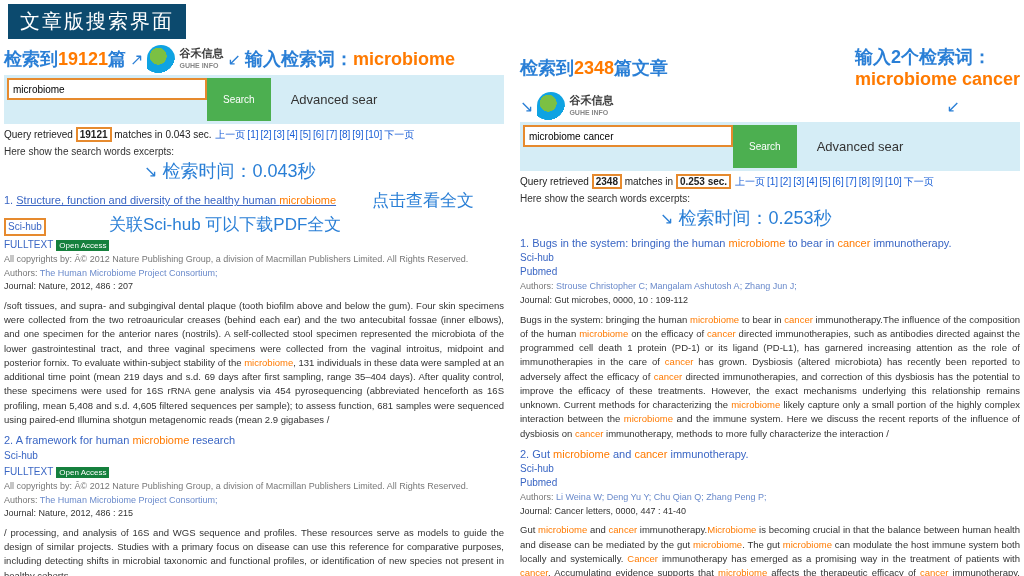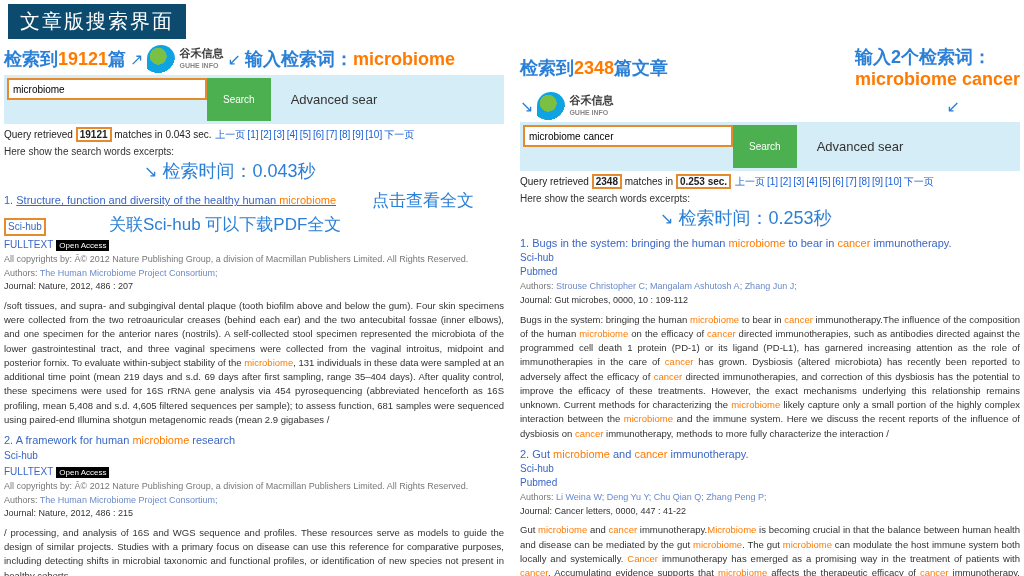--- a/index.html
+++ b/index.html
@@ -22,21 +22,21 @@
   .stat-line{font-size:10px;color:#222;margin:4px 0}
   .stat-line .box{border:2px solid #e68a2e;padding:0 2px;font-weight:bold}
   .pag a{color:#1a5fd6;text-decoration:none;margin:0 1px;font-size:10px}
   .excerpt-head{font-size:10px;font-weight:normal;margin:2px 0}
   .timeline-anno{color:#2a7fd6;font-size:18px;margin-left:140px}
   .result{margin:6px 0;line-height:1.4}
   .result .title{font-size:11px;color:#3a66c4}
   .result .title .num{color:#3a66c4}
   .result .title .kw{color:#ff7a00}
   .result .scihub{color:#3a66c4;font-size:10px;border:2px solid #e68a2e;display:inline-block;padding:0 2px}
-  .result .badge{background:#000000;color:#fff;font-size:8px;padding:0 3px;display:inline-block}
+  .result .badge{background:#15803d;color:#fff;font-size:8px;padding:0 3px;display:inline-block}
   .result .meta{color:#777;font-size:9px;margin:1px 0}
   .result .meta a{color:#6a8acb}
   .result .jrn{font-size:9px;color:#333}
   .result .jrn .lbl{font-weight:normal}
   .abs{font-size:9.5px;color:#333;line-height:1.5;margin:6px 0;text-align:justify}
   .abs .kw{color:#ff7a00}
   .arrow{color:#2a7fd6;font-size:16px}
   .scihub-anno{color:#2a7fd6;font-size:17px;margin-left:60px}
   .click-anno{color:#2a7fd6;font-size:17px;margin-left:auto;margin-right:30px}
   .pubmed{color:#3a66c4;font-size:10px}
@@ -143,19 +143,19 @@
     <div class="meta"><span>Authors: </span><a>Strouse Christopher C; Mangalam Ashutosh A; Zhang Jun J;</a></div>
     <div class="jrn"><span class="lbl">Journal: Gut microbes, 0000, 10 : 109-112</span></div>
   </div>
   <div class="abs"><span>Bugs in the system: bringing the human </span><span class="kw">microbiome</span><span> to bear in </span><span class="kw">cancer</span><span> immunotherapy.The influence of the composition of the human </span><span class="kw">microbiome</span><span> on the efficacy of </span><span class="kw">cancer</span><span> directed immunotherapies, such as antibodies directed against the programmed cell death 1 protein (PD-1) or its ligand (PD-L1), has garnered increasing attention as the role of immunotherapies in the care of </span><span class="kw">cancer</span><span> has grown. Dysbiosis (altered microbiota) has recently been reported to adversely affect the efficacy of </span><span class="kw">cancer</span><span> directed immunotherapies, and correction of this dysbiosis has the potential to improve the efficacy of these treatments. However, the exact mechanisms underlying this relationship remains unknown. Current methods for characterizing the </span><span class="kw">microbiome</span><span> likely capture only a small portion of the highly complex interaction between the </span><span class="kw">microbiome</span><span> and the immune system. Here we discuss the recent reports of the influence of dysbiosis on </span><span class="kw">cancer</span><span> immunotherapy, methods to more fully characterize the interaction /</span></div>
 
   <div class="result">
     <div class="title"><span class="num">2.</span> <span>Gut </span><span class="kw">microbiome</span><span> and </span><span class="kw">cancer</span><span> immunotherapy.</span></div>
     <div class="pubmed">Sci-hub</div>
     <div class="pubmed">Pubmed</div>
     <div class="meta"><span>Authors: </span><a>Li Weina W; Deng Yu Y; Chu Qian Q; Zhang Peng P;</a></div>
-    <div class="jrn"><span class="lbl">Journal: Cancer letters, 0000, 447 : 41-22</span></div>
+    <div class="jrn"><span class="lbl">Journal: Cancer letters, 0000, 447 : 41-40</span></div>
   </div>
   <div class="abs"><span>Gut </span><span class="kw">microbiome</span><span> and </span><span class="kw">cancer</span><span> immunotherapy.</span><span class="kw">Microbiome</span><span> is becoming crucial in that the balance between human health and disease can be mediated by the gut </span><span class="kw">microbiome</span><span>. The gut </span><span class="kw">microbiome</span><span> can modulate the host immune system both locally and systemically. </span><span class="kw">Cancer</span><span> immunotherapy has emerged as a promising way in the treatment of patients with </span><span class="kw">cancer</span><span>. Accumulating evidence supports that </span><span class="kw">microbiome</span><span> affects the therapeutic efficacy of </span><span class="kw">cancer</span><span> immunotherapy, particularly immune checkpoint inhibitors. Here, we discuss the mutual relationship among gut </span><span class="kw">microbiome</span><span>, </span><span class="kw">cancer</span><span>, immunity, and </span><span class="kw">cancer</span><span> immunotherapy, with a focus on immunotherapy. Also, we briefly introduce the relevant challenges that affect the therapeutic efficacy and present the possible solutions.</span></div>
 </div>
 </div>
 
 
 
 </body></html>

